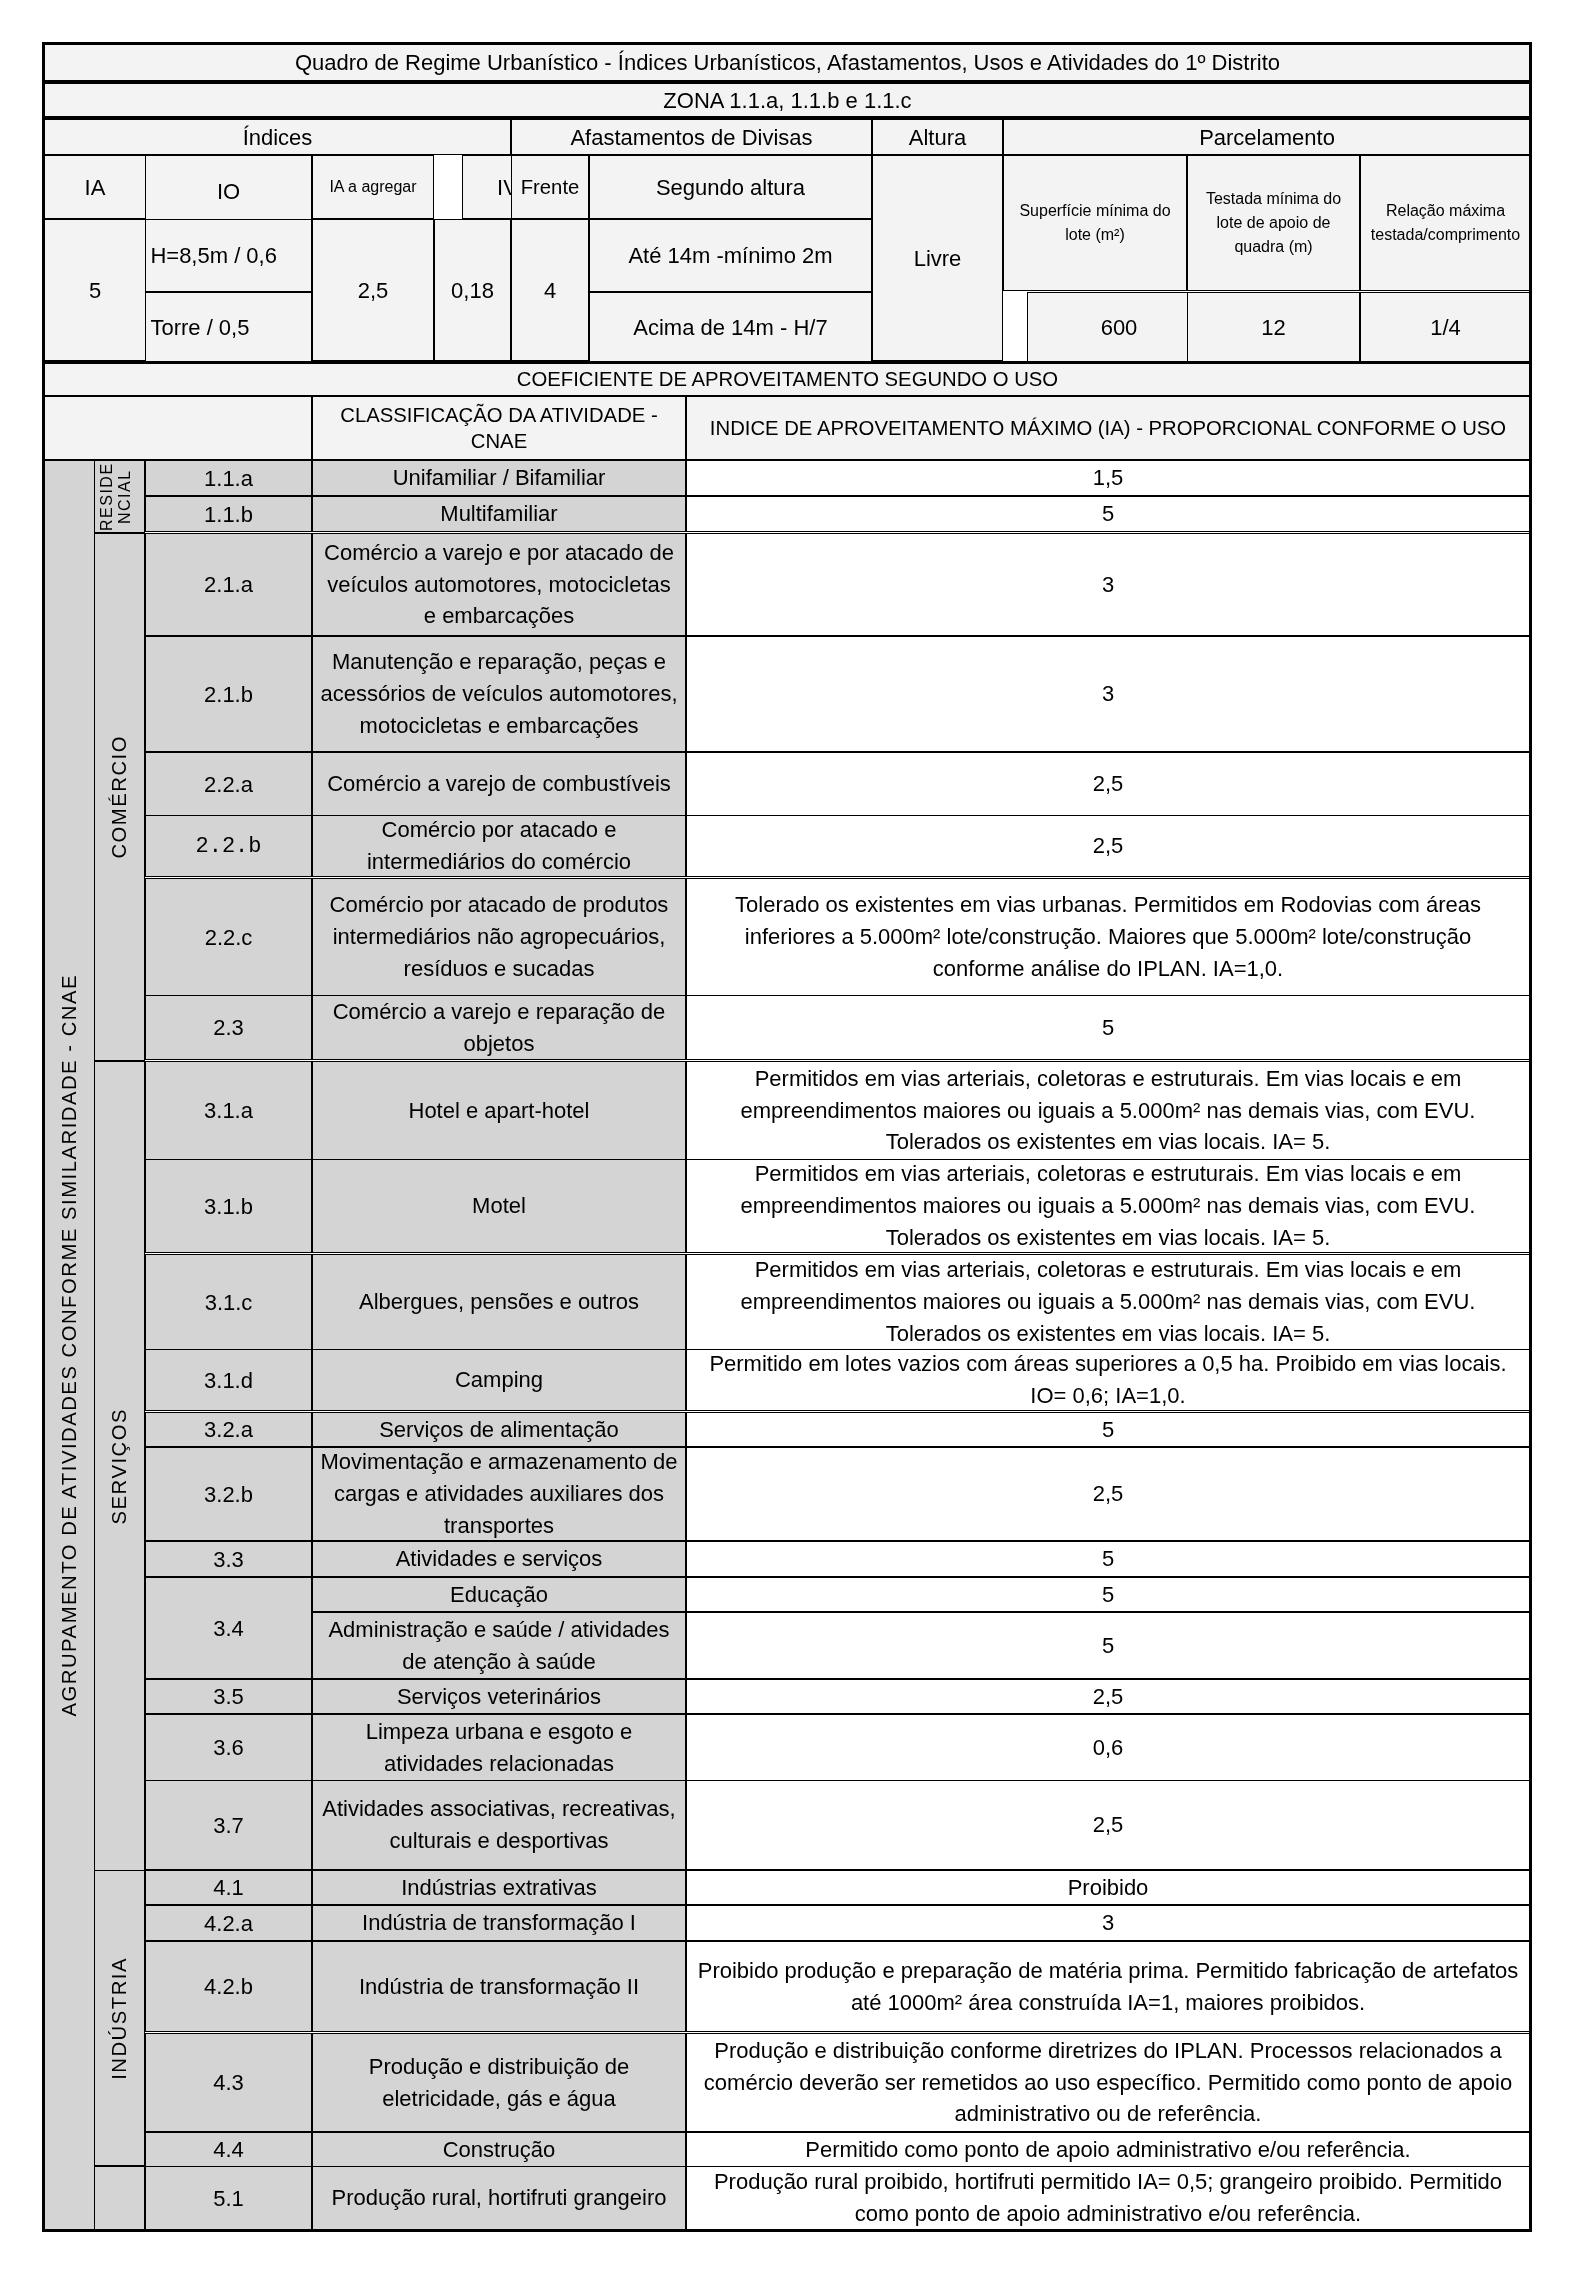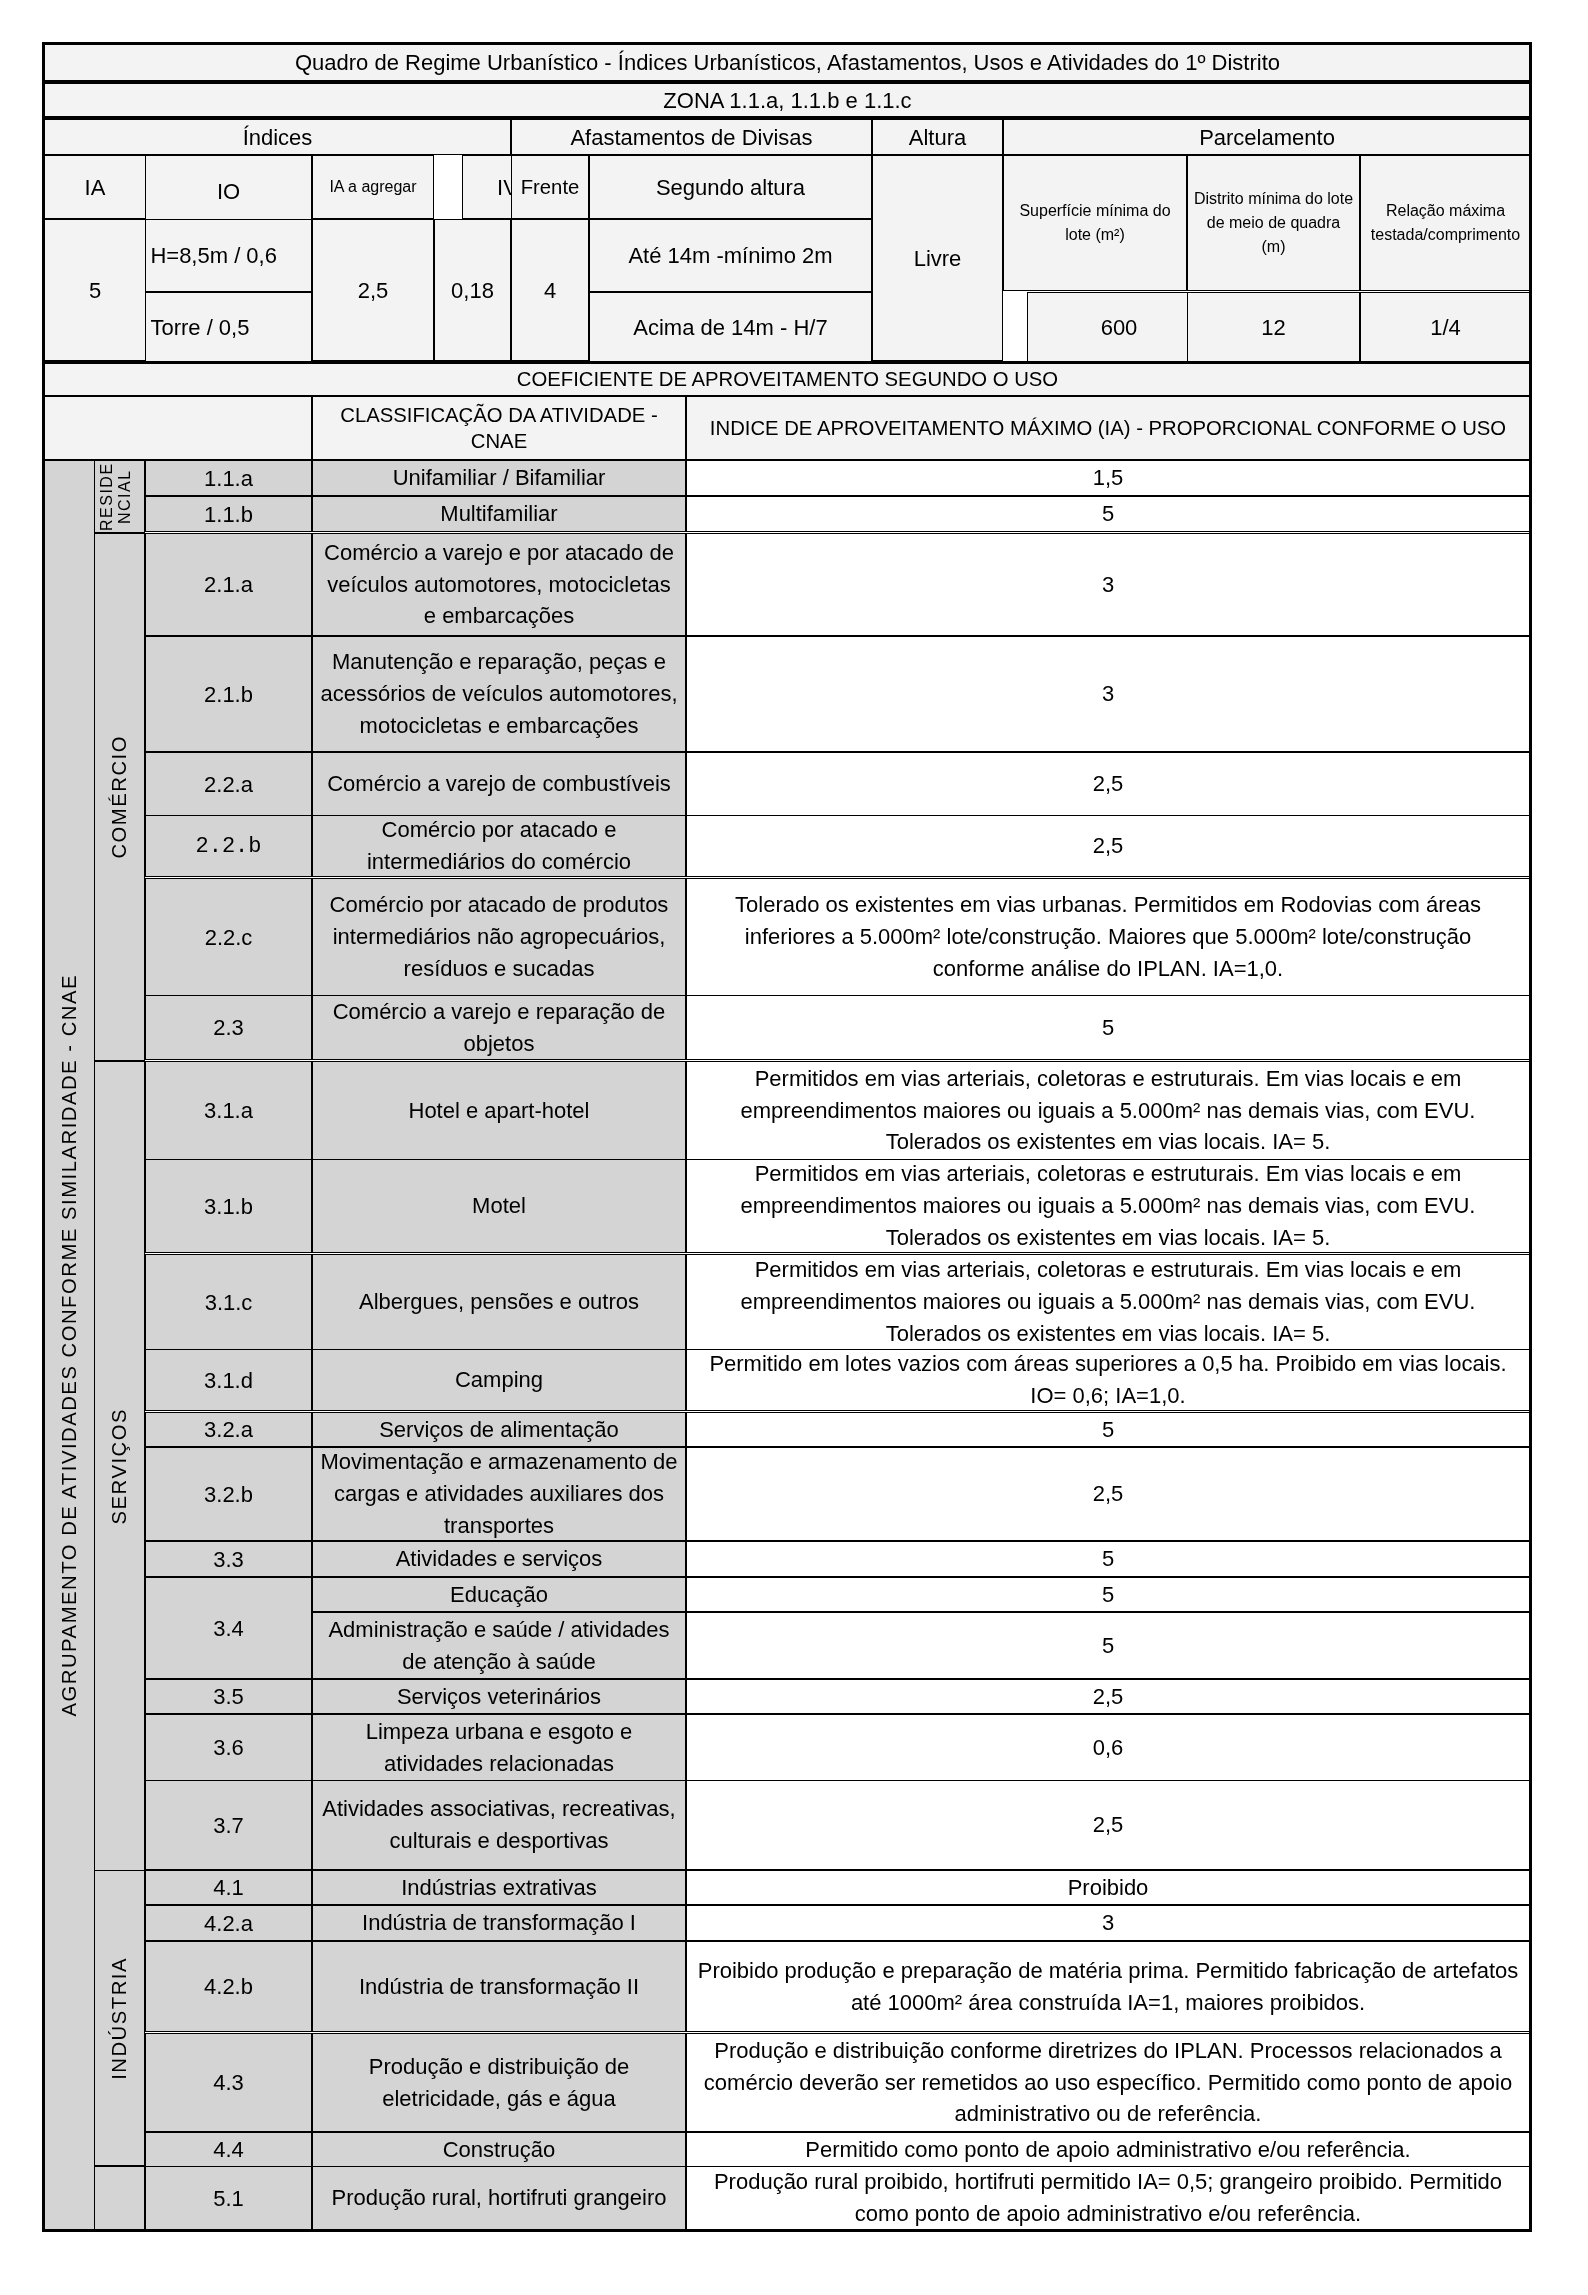--- a/index.html
+++ b/index.html
@@ -28,21 +28,21 @@
 <div class="cell hdr f30" style="left:872px;top:119px;width:131px;height:36px;">Altura</div>
 <div class="cell hdr f30" style="left:1003px;top:119px;width:528px;height:36px;">Parcelamento</div>
 
 <div class="cell hdr f30" style="left:44px;top:155px;width:102px;height:64px;">IA</div>
 <div class="cell hdr f30" style="left:145px;top:155px;width:167px;height:72px;">IO</div>
 <div class="cell hdr f22" style="left:312px;top:155px;width:122px;height:64px;">IA a agregar</div>
 <div class="cell hdr f30" style="left:434px;top:155px;width:91px;height:64px;margin-left:28px;">IV</div>
 <div class="cell hdr f28" style="left:511px;top:155px;width:78px;height:64px;padding:0 1.5px;">Frente</div>
 <div class="cell hdr f30" style="left:589px;top:155px;width:283px;height:64px;">Segundo altura</div>
 <div class="cell hdr f22" style="left:1003px;top:155px;width:184px;height:136px;">Superfície mínima do lote (m²)</div>
-<div class="cell hdr f22" style="left:1187px;top:155px;width:173px;height:136px;">Distrito mínima do lote de meio de quadra (m)</div>
+<div class="cell hdr f22" style="left:1187px;top:155px;width:173px;height:136px;">Testada mínima do lote de apoio de quadra (m)</div>
 <div class="cell hdr f22" style="left:1360px;top:155px;width:171px;height:136px;padding:0 1.5px;">Relação máxima testada/comprimento</div>
 
 <div class="cell hdr f30" style="left:44px;top:219px;width:102px;height:142px;">5</div>
 <div class="cell hdr f30 left" style="left:145px;top:219px;width:167px;height:73px;">H=8,5m / 0,6</div>
 <div class="cell hdr f30 left" style="left:145px;top:292px;width:167px;height:70px;">Torre / 0,5</div>
 <div class="cell hdr f30" style="left:312px;top:219px;width:122px;height:142px;">2,5</div>
 <div class="cell hdr f30" style="left:434px;top:219px;width:77px;height:142px;">0,18</div>
 <div class="cell hdr f30" style="left:511px;top:219px;width:78px;height:142px;">4</div>
 <div class="cell hdr f30" style="left:589px;top:219px;width:283px;height:73px;">Até 14m  -mínimo 2m</div>
 <div class="cell hdr f30" style="left:589px;top:292px;width:283px;height:70px;">Acima de 14m  - H/7</div>

